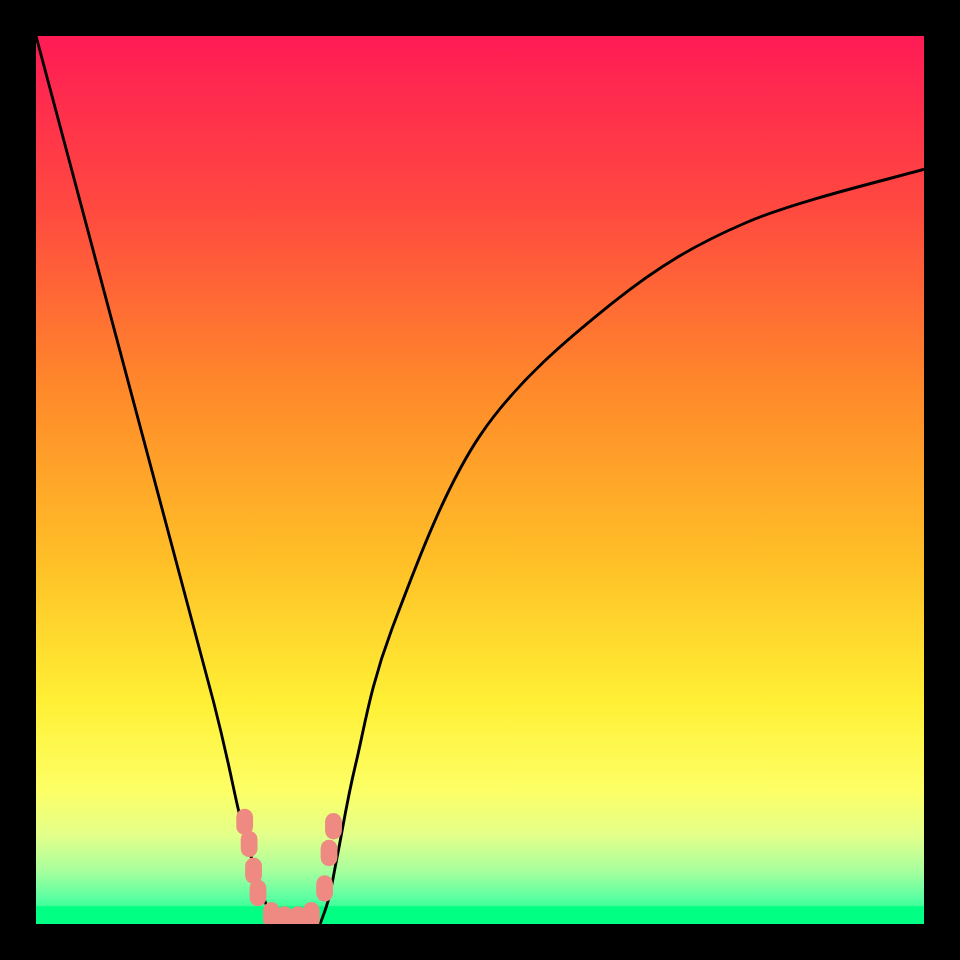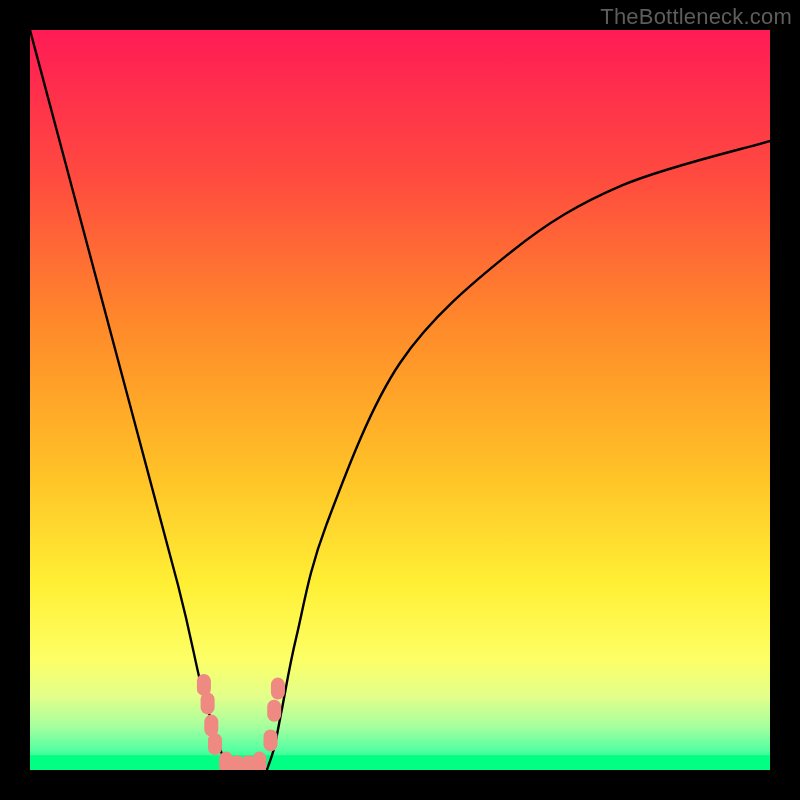--- a/index.html
+++ b/index.html
@@ -35,21 +35,20 @@
     letter-spacing: 0.2px;
     user-select: none;
   }
   svg { display: block; }
 </style>
 </head>
 <body>
 
 <div class="frame">
 
-  <div class="watermark">TheBottleneck.com</div>
 
   <div class="plot-area">
     <svg id="plot-svg" width="740" height="740" viewBox="0 0 740 740">
       <defs>
         <linearGradient id="bg-grad" x1="0" y1="0" x2="0" y2="1">
             <stop offset="0%" stop-color="#ff1b55"></stop>
             <stop offset="20%" stop-color="#ff4b3f"></stop>
             <stop offset="40%" stop-color="#ff8a2a"></stop>
             <stop offset="60%" stop-color="#ffc227"></stop>
             <stop offset="75%" stop-color="#fff035"></stop>

